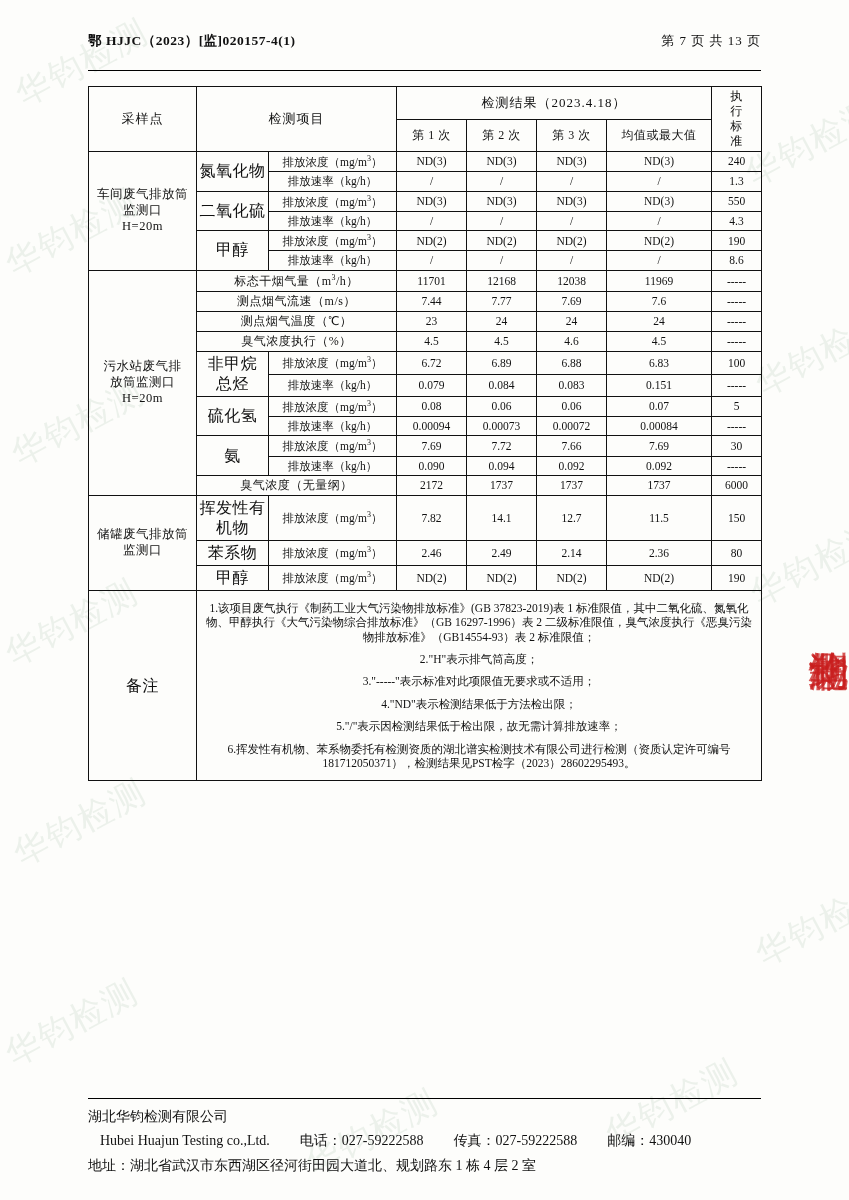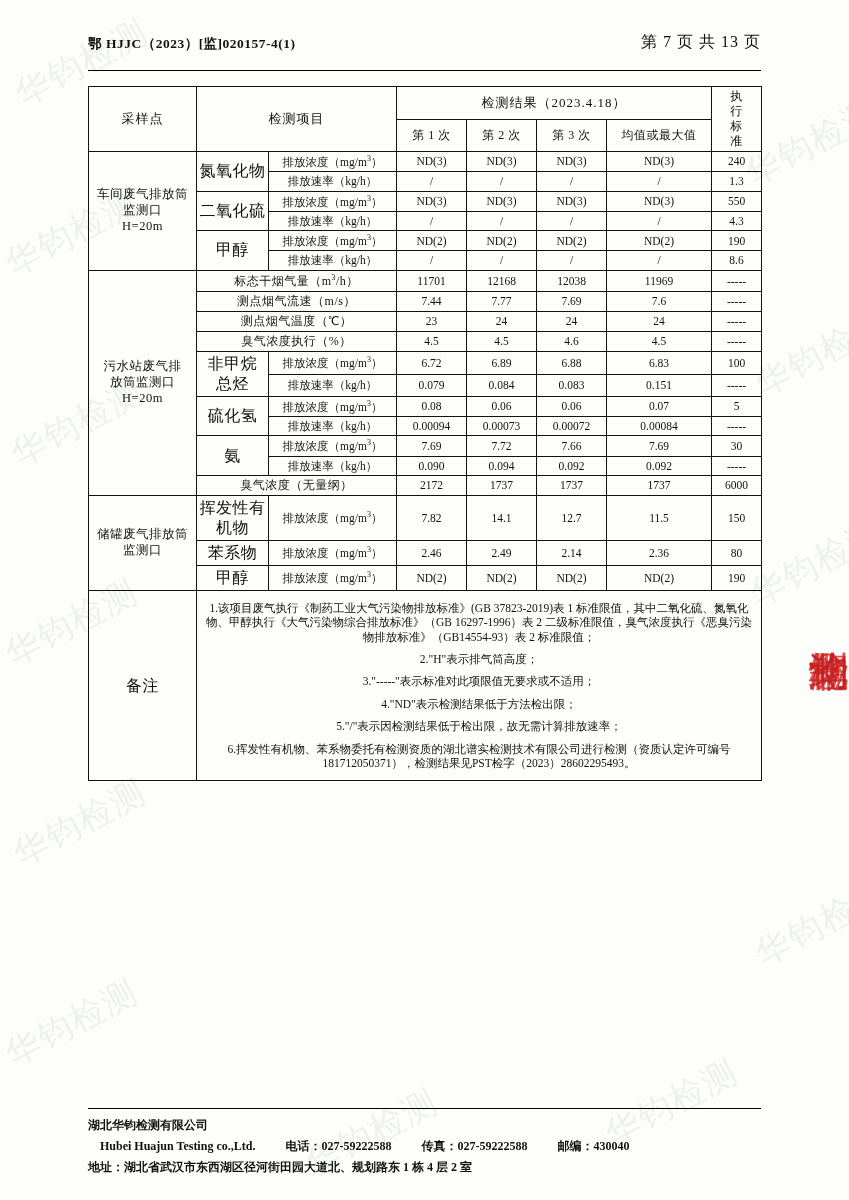--- a/index.html
+++ b/index.html
@@ -43,21 +43,21 @@
     justify-content: space-between;
     align-items: flex-end;
     font-size: 13.5px;
   }
   .header-left {
     font-weight: bold;
     letter-spacing: 0.5px;
     font-family: "Liberation Serif", serif;
   }
   .header-right {
-    font-size: 16px;
+    font-size: 13px;
     letter-spacing: 1px;
   }
   .rule-top {
     position: absolute;
     top: 70px;
     left: 88px;
     width: 673px;
     border-bottom: 1px solid #000;
   }
   table.main {
@@ -121,23 +121,22 @@
   }
   .note-cell p {
     margin: 8px;
     text-indent: 0;
   }
   .footer {
     position: absolute;
     bottom: 22px;
     left: 88px;
     width: 673px;
-    font-size: 12px;
+    font-size: 14px;
     line-height: 1.75;
-    font-weight: bold;
   }
   .footer-rule {
     border-top: 1px solid #000;
     margin-bottom: 6px;
   }
   .footer-row {
     display: flex;
     gap: 30px;
     margin-left: 12px;
   }

